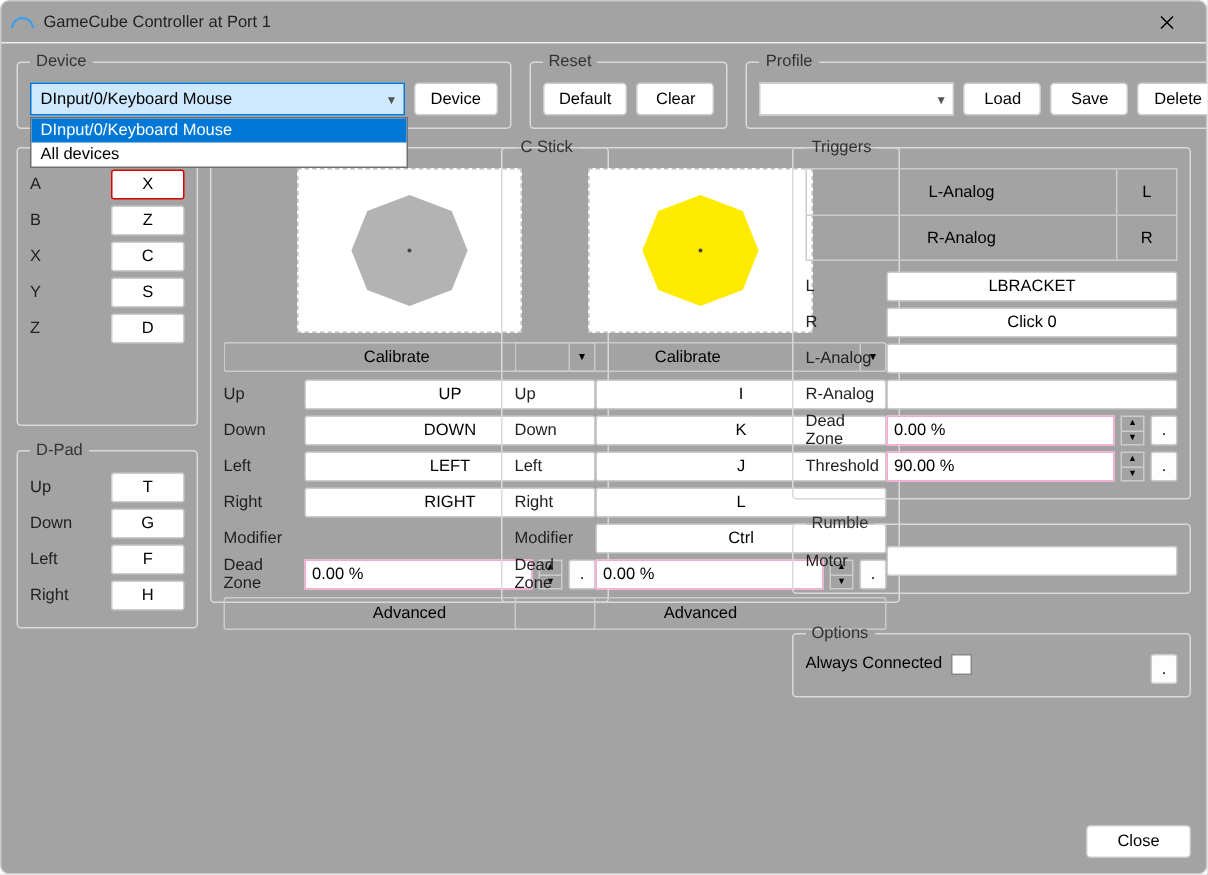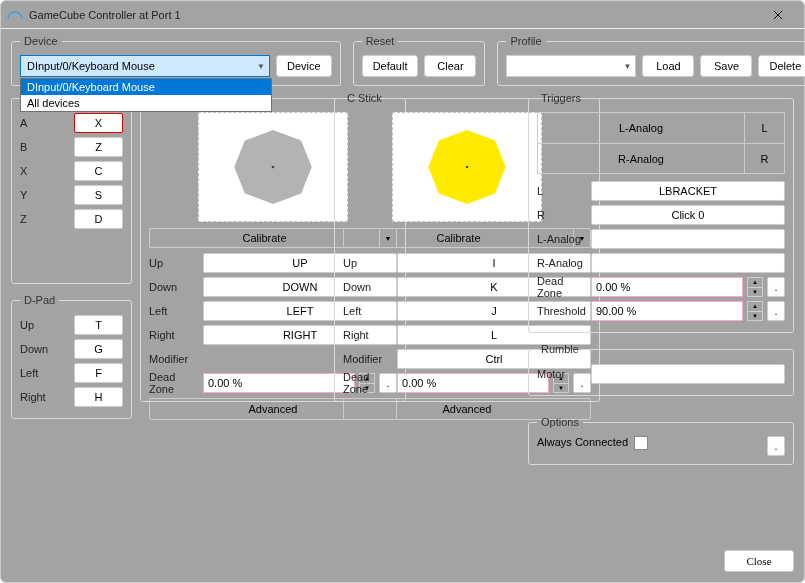--- a/index.html
+++ b/index.html
@@ -333,17 +333,17 @@
             <span>Always Connected</span>
             <div class="cbx"></div>
             <div style="flex:1;"></div>
             <div class="sqbtn">.</div>
           </div>
         </fieldset>
       </div>
     </div>
 
     <div class="footer">
-      <div class="btn" style="min-width:70px;font-family:Liberation Serif, serif;">Close</div>
+      <div class="btn" style="min-width:70px;">Close</div>
     </div>
 
   </div>
 </div>
 
 </body></html>

